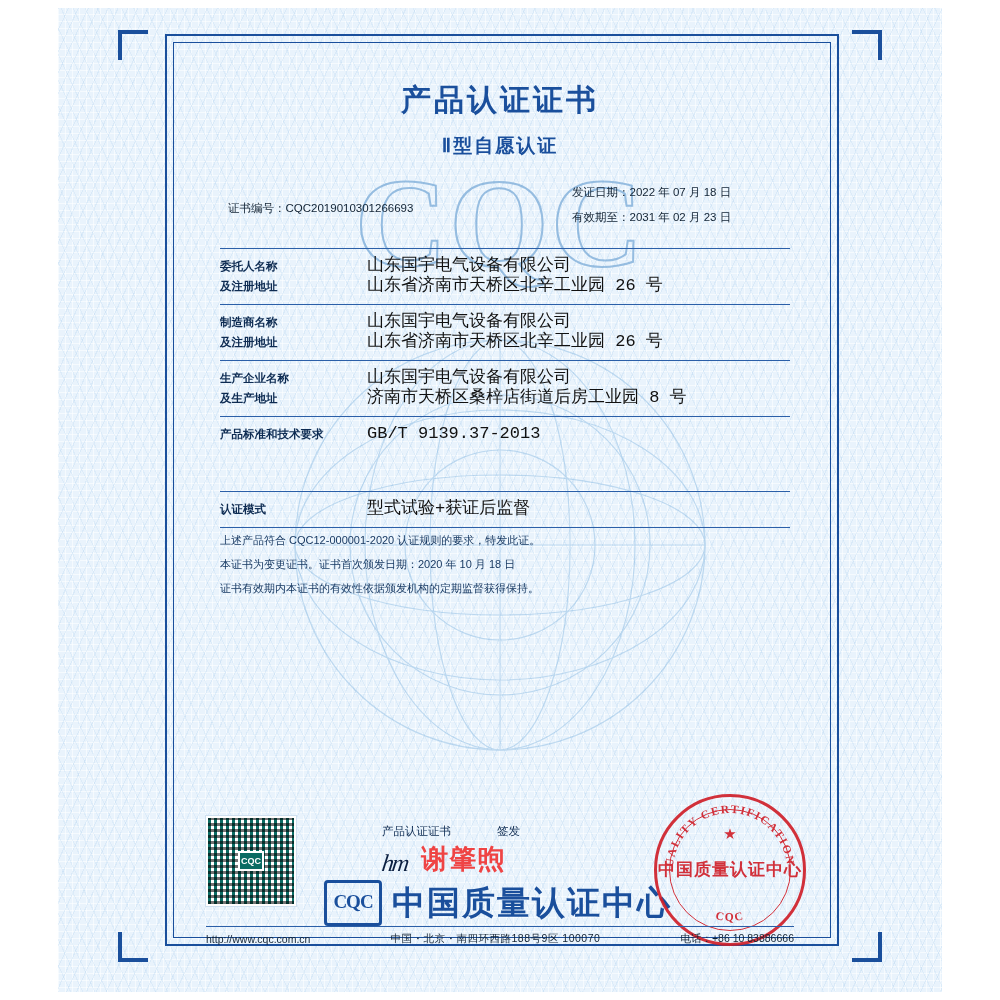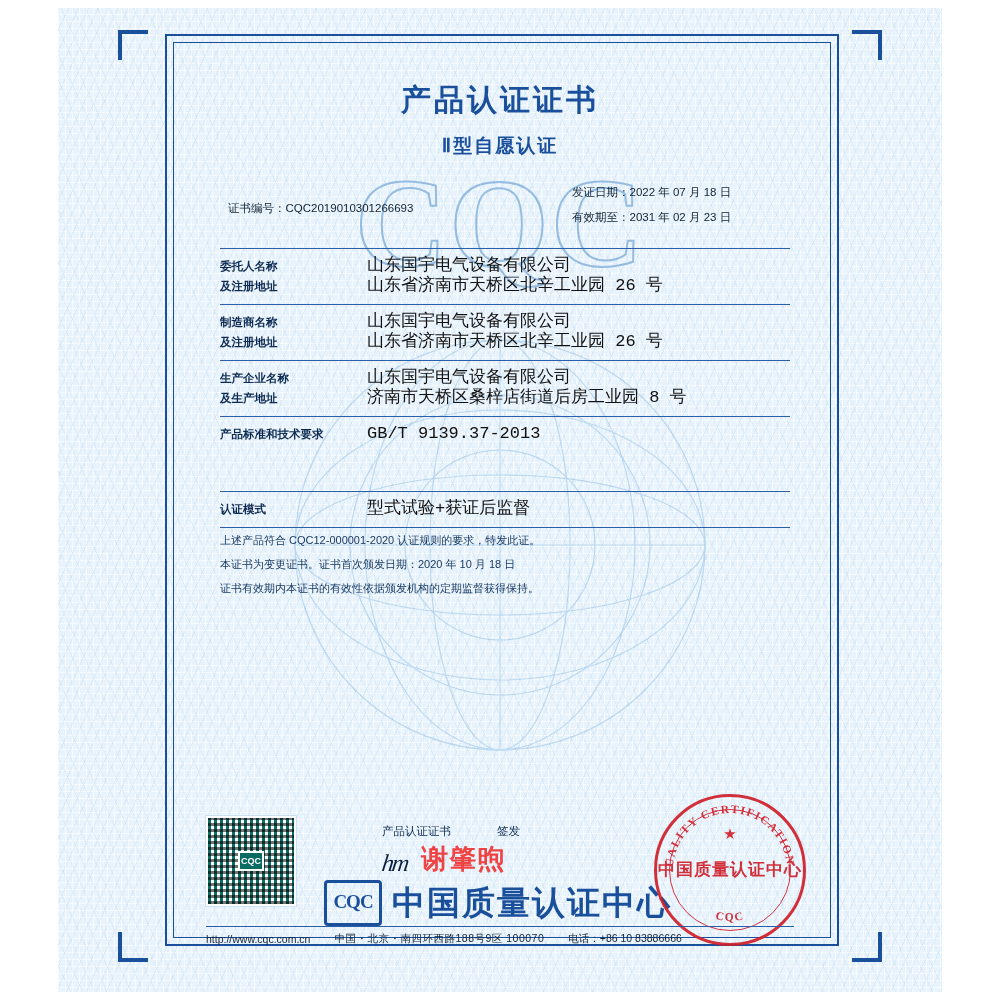--- a/index.html
+++ b/index.html
@@ -365,24 +365,24 @@
     right: 20px;
     top: 892px;
     border-top: 1px solid #2b5fa8;
   }
   .bottom-bar {
     position: absolute;
     left: 20px;
     right: 20px;
     top: 898px;
     display: flex;
+    justify-content: space-between;
     align-items: center;
     font-size: 10.5px;
     color: #123;
-    gap: 24px;
   }
   .bottom-center { letter-spacing: 0.5px; }
 </style>
 </head>
 <body>
 
 <div class="page">
 
   <div class="cert-bg"></div>
 

